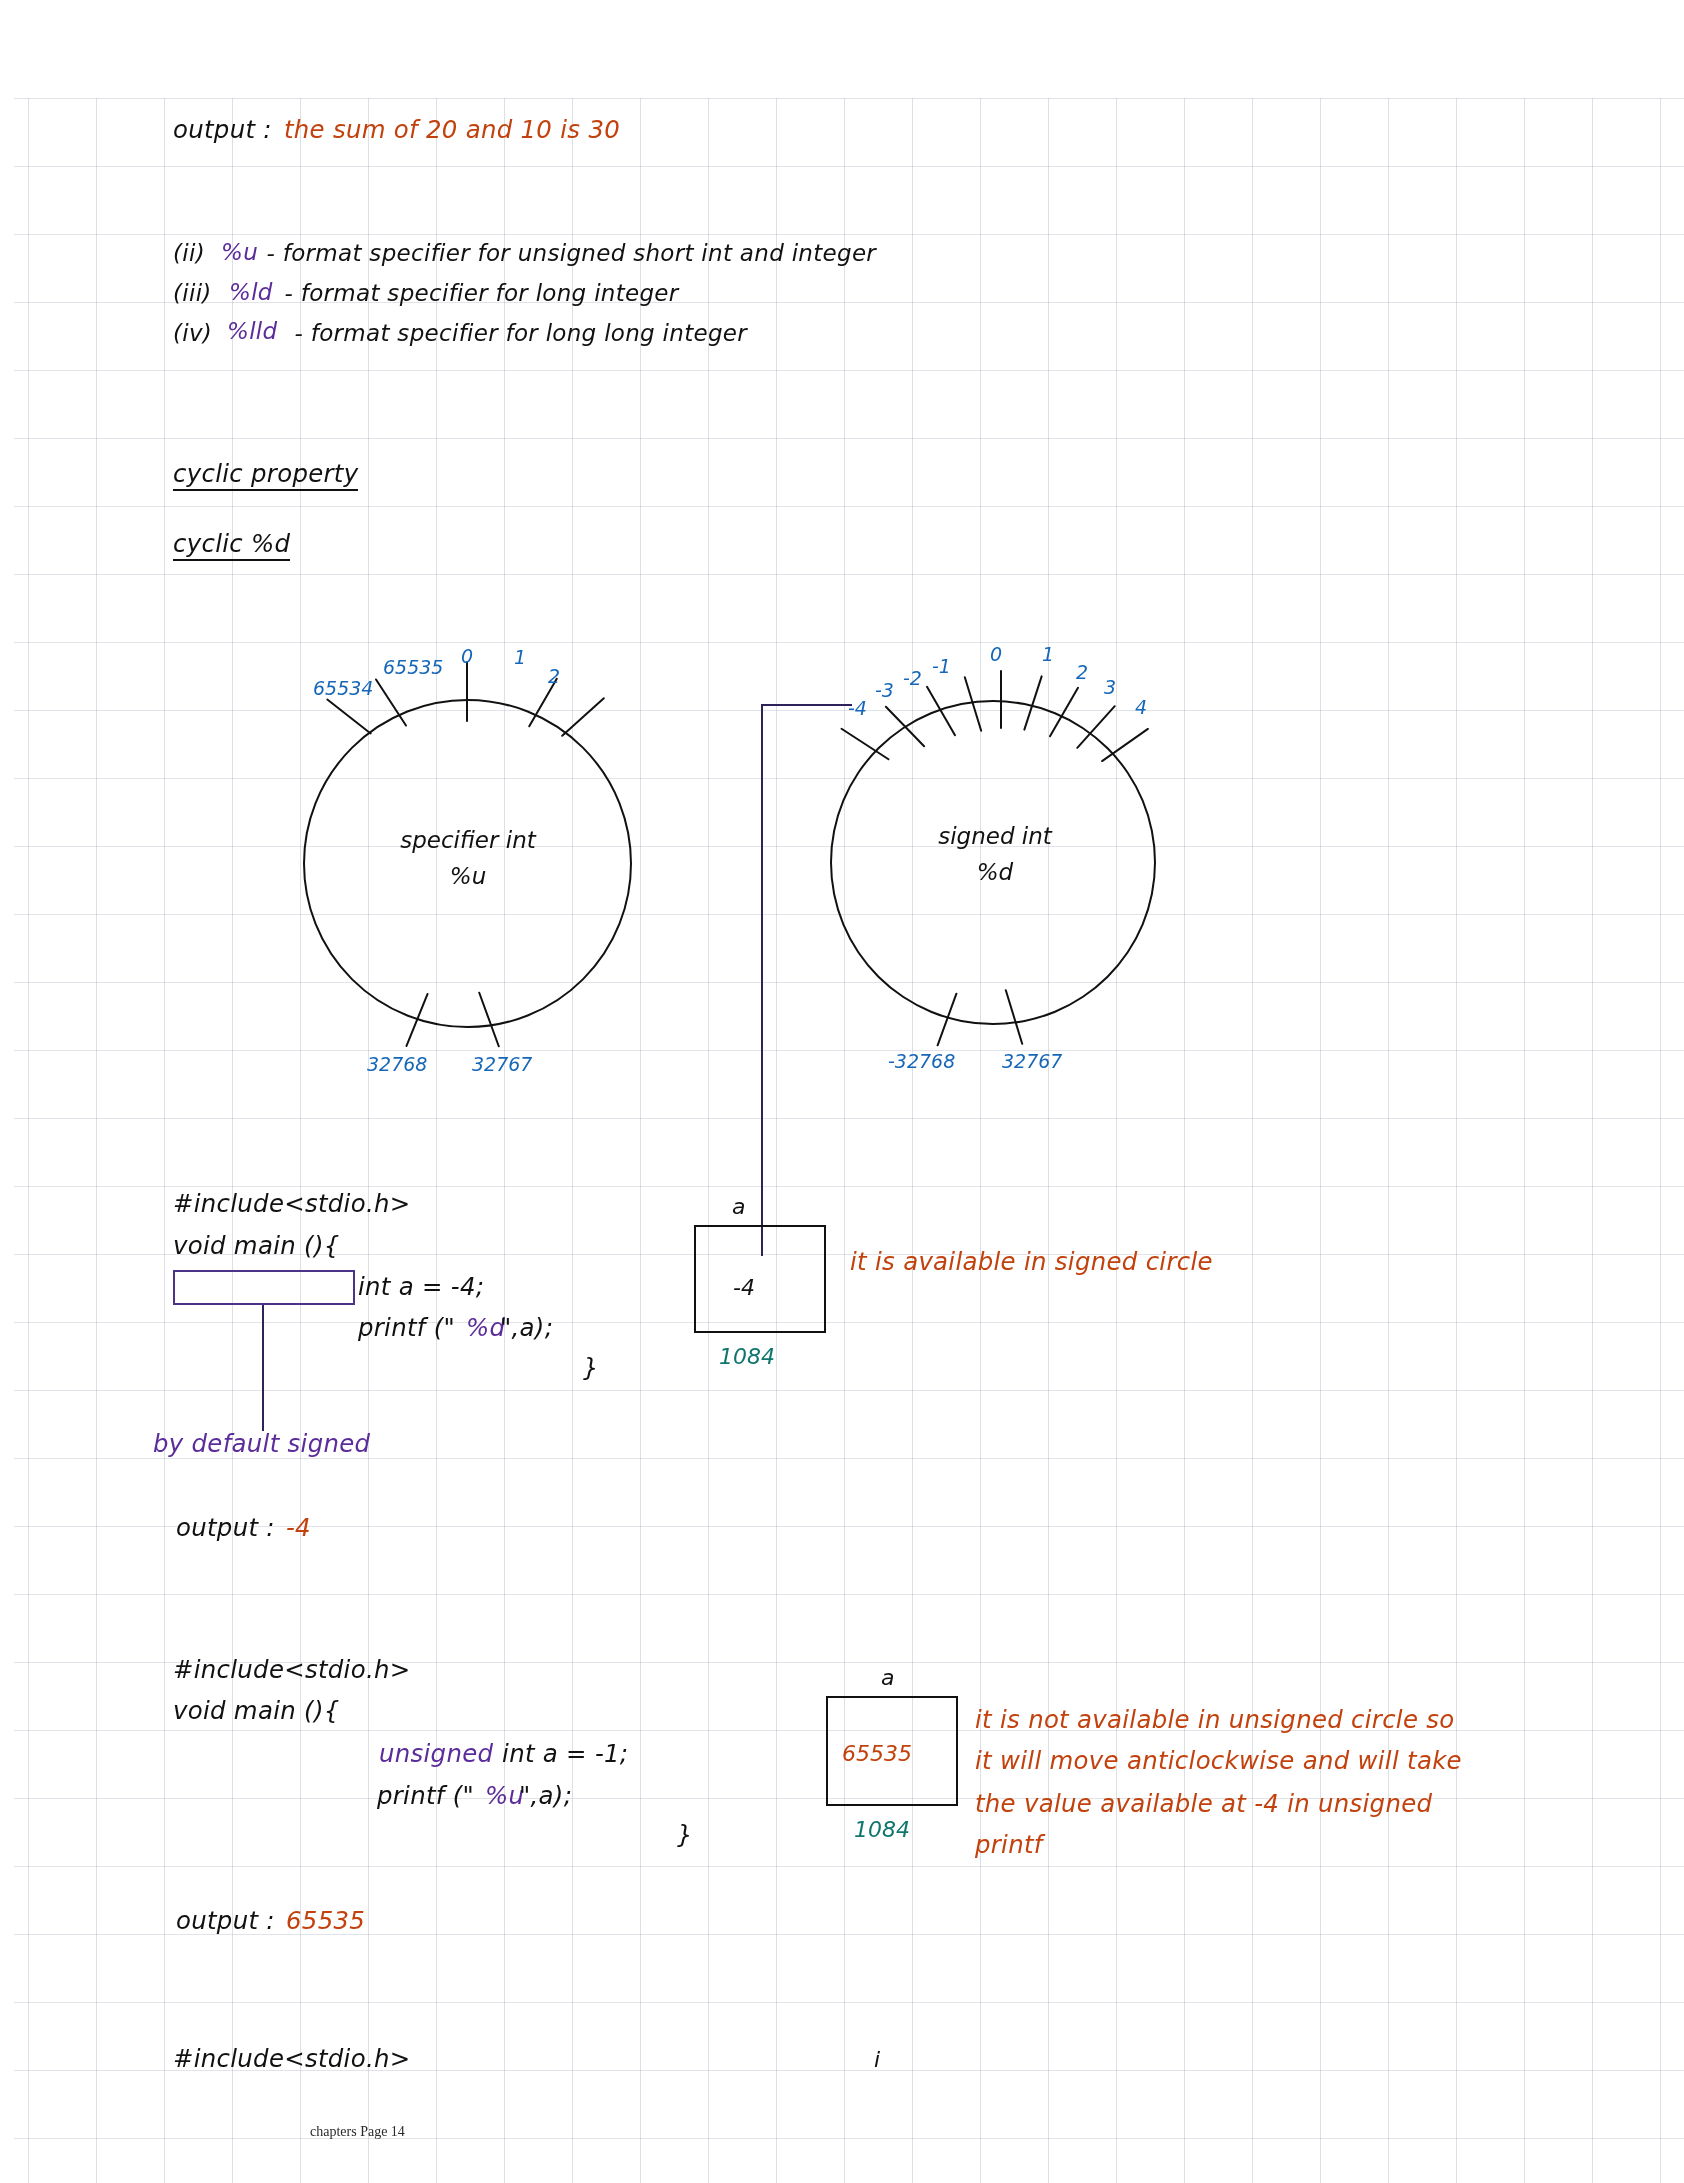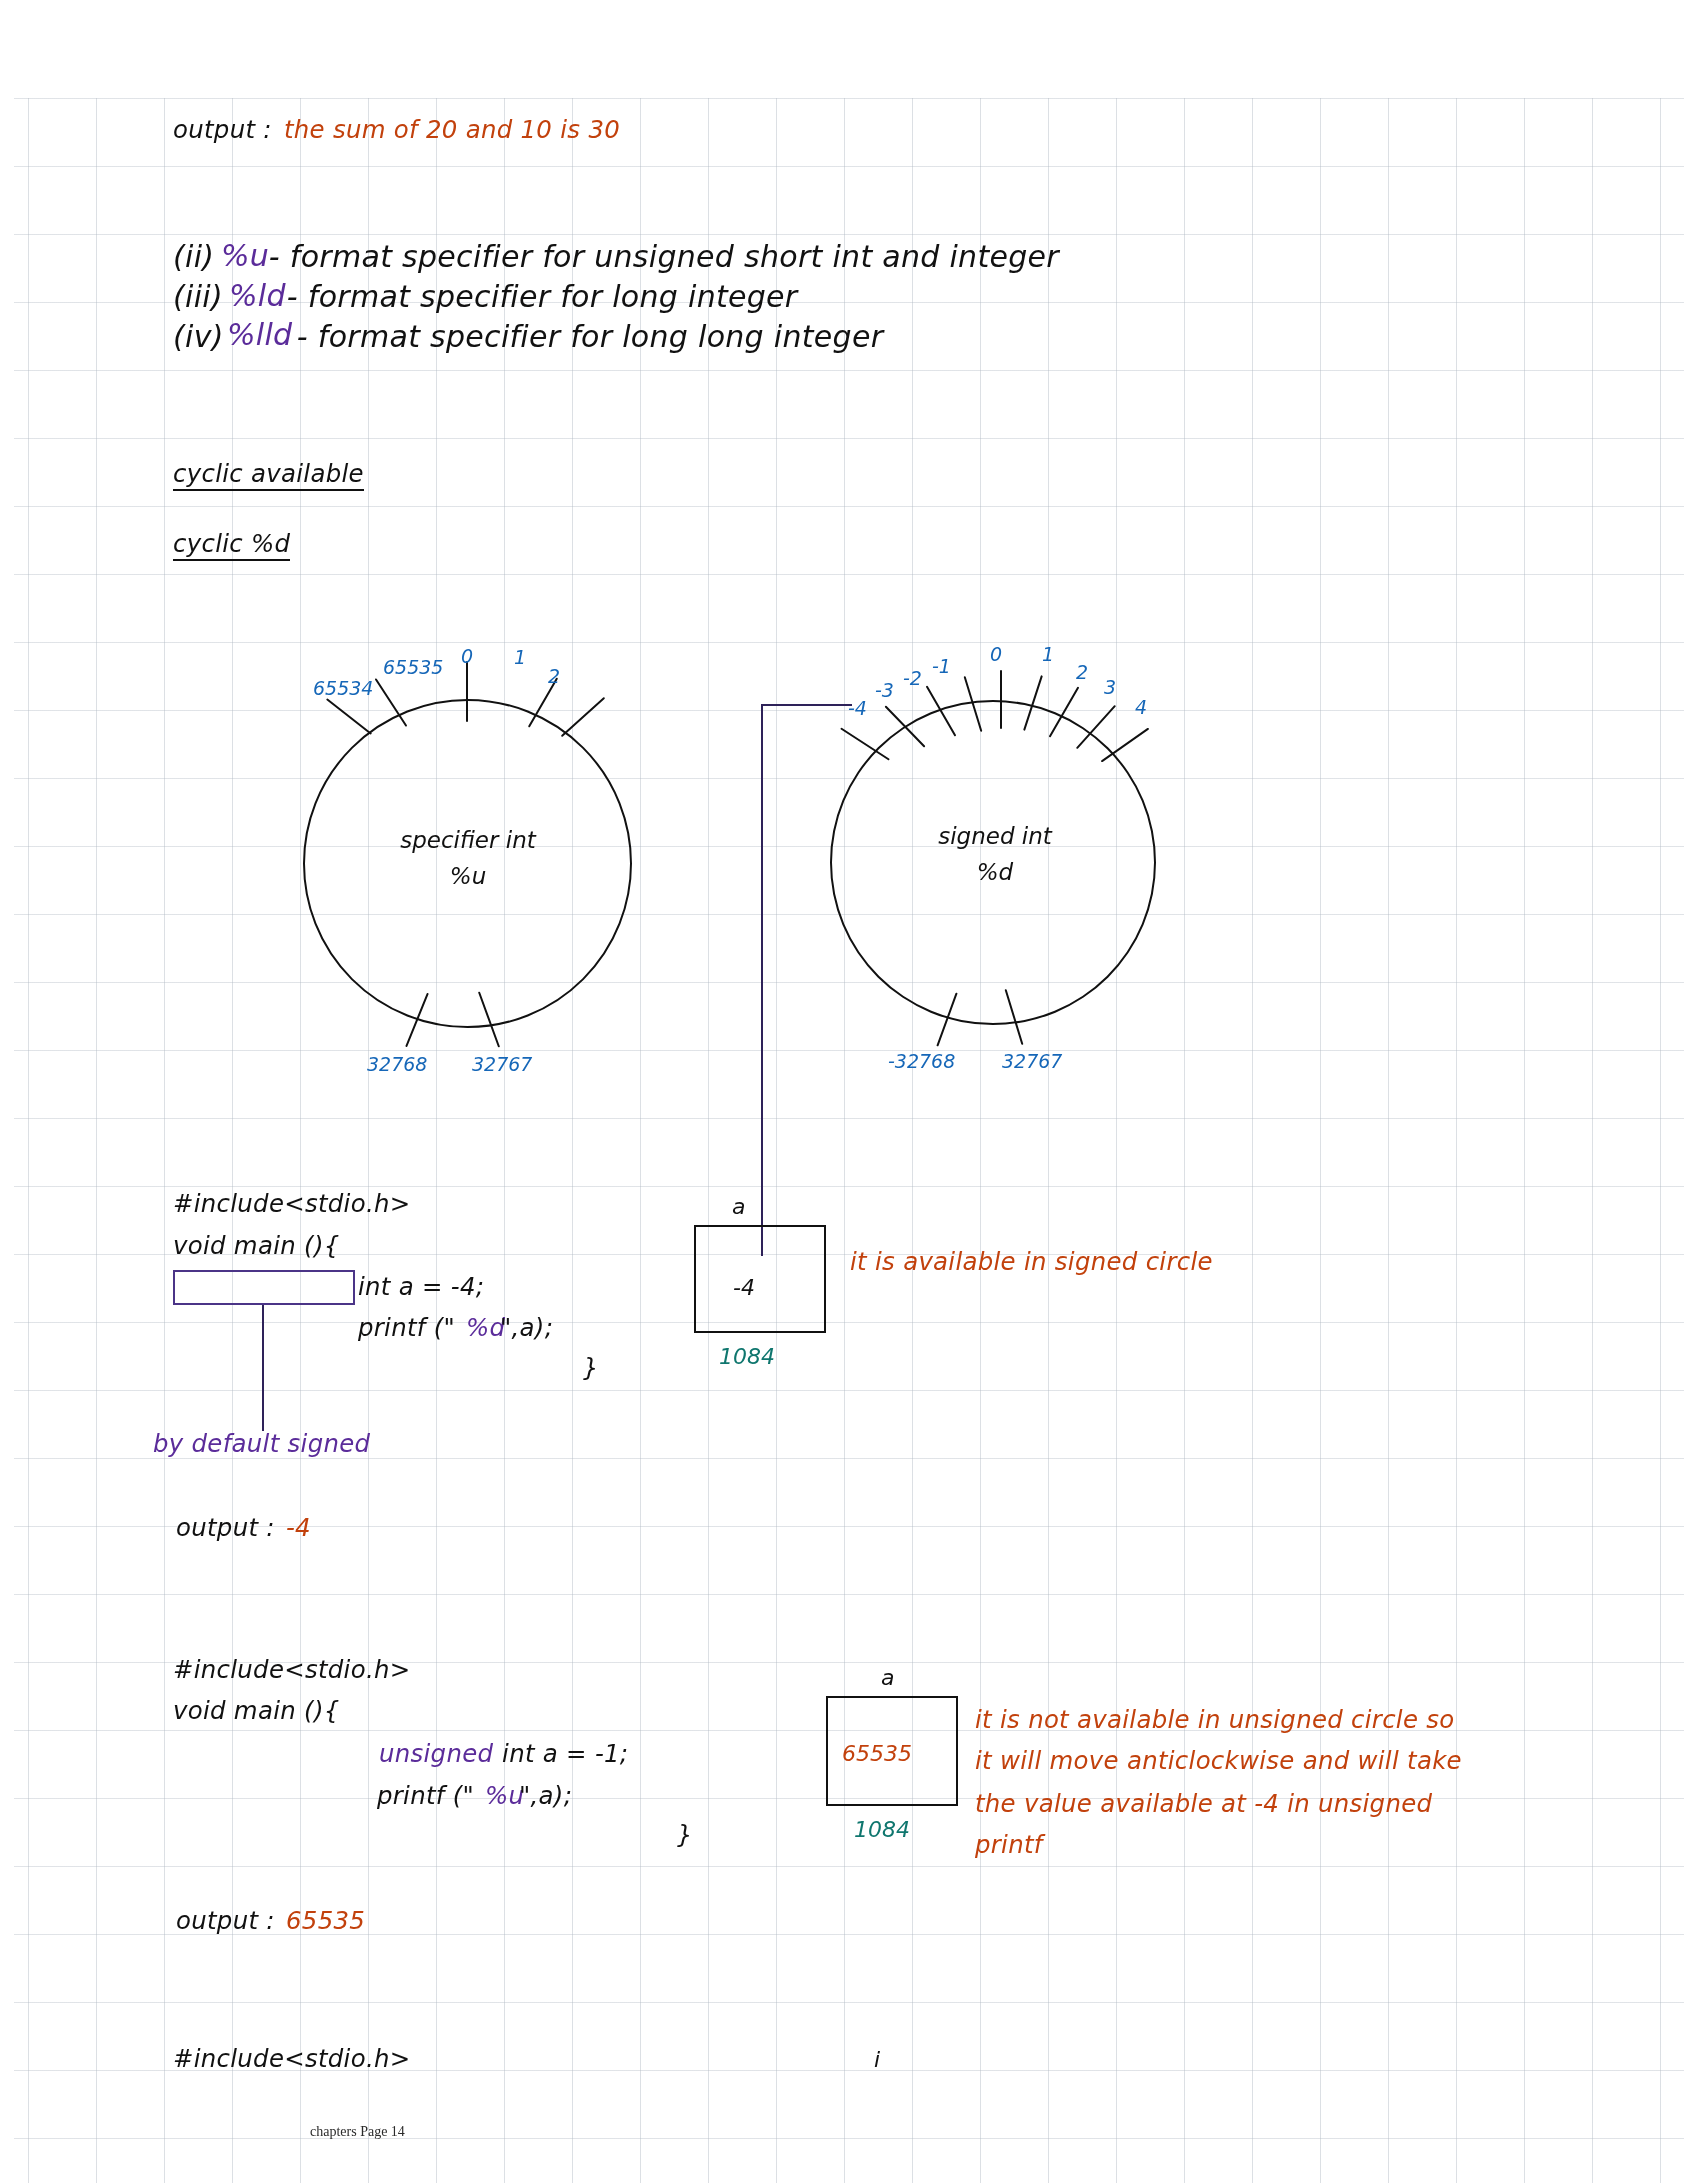--- a/index.html
+++ b/index.html
@@ -19,21 +19,21 @@
 
   
   .hw{position:absolute;white-space:pre;font-family:"DejaVu Sans",sans-serif;
       letter-spacing:0.3px;line-height:1;}
   .ink-black{color:#111111;}
   .ink-blue{color:#c2410c;}
   .ink-purple{color:#5b2c9a;}
   .ital{font-style:italic;}
 
   .t-lg{font-size:24.4px;}
-  .t-md{font-size:30px;}
+  .t-md{font-size:23px;}
 
   .under{border-bottom:2px solid #111;padding-bottom:2.6px;}
 
   
   .circ{position:absolute;border:2.3px solid #111;border-radius:50%;box-sizing:border-box;}
   .tick{position:absolute;background:#111;width:2px;border-radius:1.3px;transform-origin:50% 50%;}
   .clabel{position:absolute;white-space:pre;color:#1667b8;font-size:19px;font-style:italic;}
   .ctitle{position:absolute;white-space:pre;color:#111;font-size:23px;text-align:center;font-style:italic;}
 
   
@@ -67,21 +67,21 @@
   <div class="hw t-md ital ink-black" style="left:245px;top:242px;"> - format specifier for unsigned short int and integer</div>
 
   <div class="hw t-md ital ink-black" style="left:159px;top:282px;">(iii)</div>
   <div class="hw t-md ital ink-purple" style="left:215px;top:281px;">%ld</div>
   <div class="hw t-md ital ink-black" style="left:263px;top:282px;"> - format specifier for long integer</div>
 
   <div class="hw t-md ital ink-black" style="left:159px;top:322px;">(iv)</div>
   <div class="hw t-md ital ink-purple" style="left:213px;top:320px;">%lld</div>
   <div class="hw t-md ital ink-black" style="left:273px;top:322px;"> - format specifier for long long integer</div>
 
-  <div class="hw t-lg ital ink-black under" style="left:159px;top:462px;">cyclic available</div>
+  <div class="hw t-lg ital ink-black under" style="left:159px;top:462px;">cyclic property</div>
   <div class="hw t-lg ital ink-black under" style="left:159px;top:532px;">cyclic %d</div>
 
   <div class="circ" style="left:289px;top:699px;width:329px;height:329px;"></div>
 
   <div class="tick" style="left:334px;top:688px;height:57px;transform:rotate(-52deg);"></div>
   <div class="tick" style="left:376px;top:674px;height:57px;transform:rotate(-33deg);"></div>
   <div class="tick" style="left:452px;top:661px;height:61px;transform:rotate(0deg);"></div>
   <div class="tick" style="left:528px;top:674px;height:57px;transform:rotate(30deg);"></div>
   <div class="tick" style="left:568px;top:688px;height:58px;transform:rotate(48deg);"></div>
 

